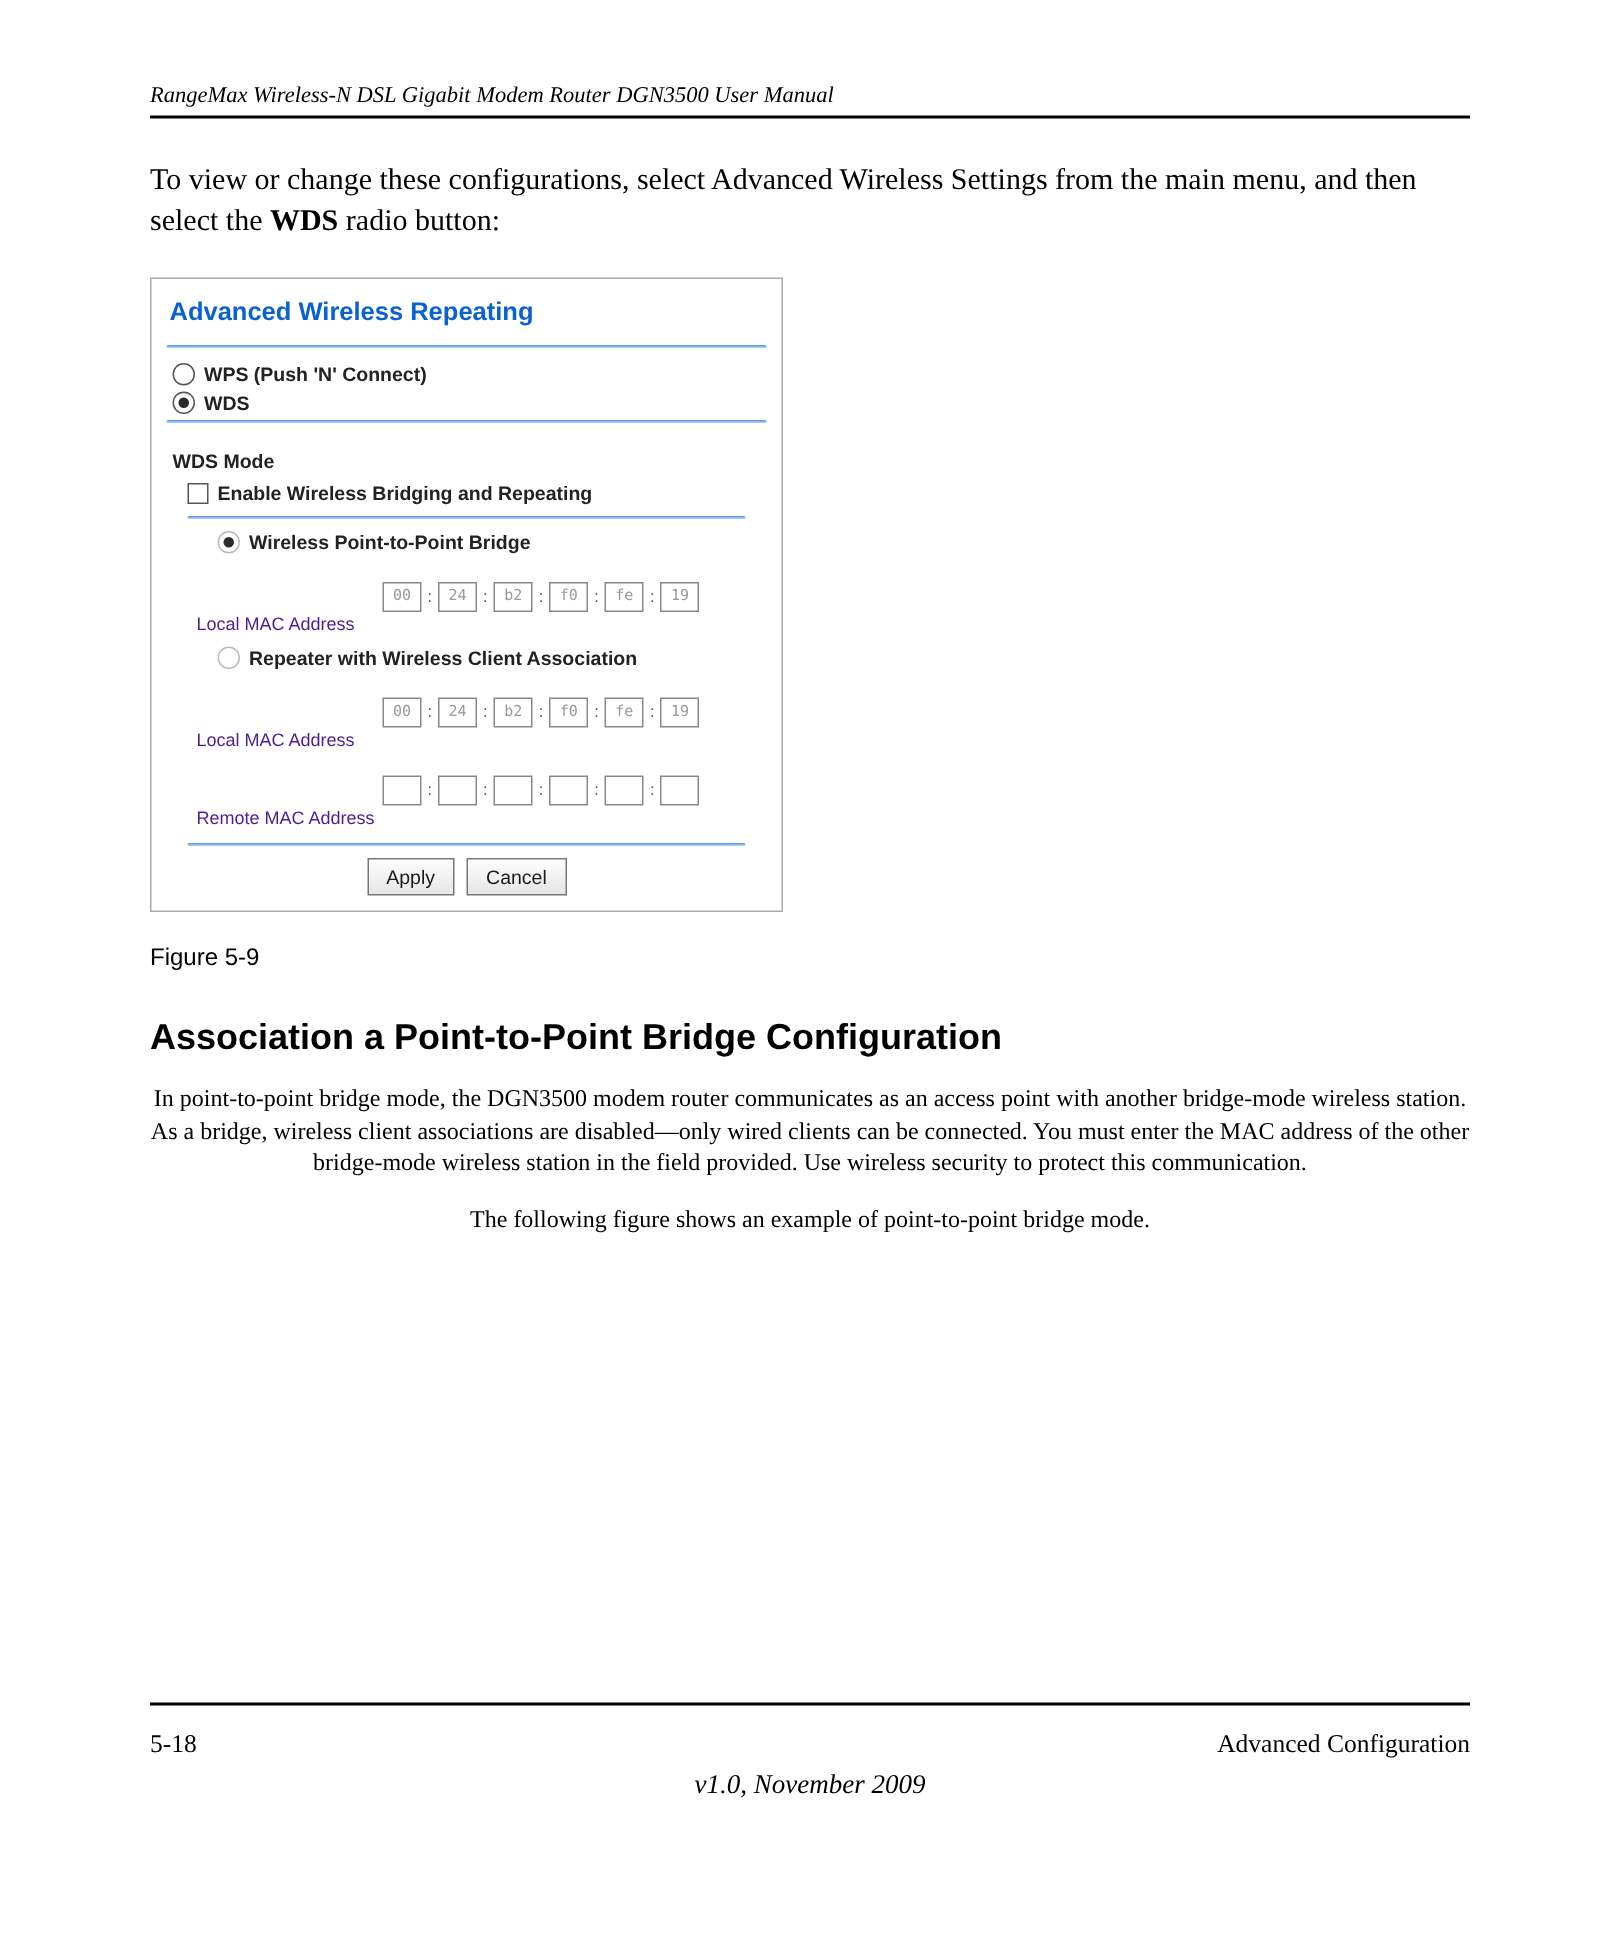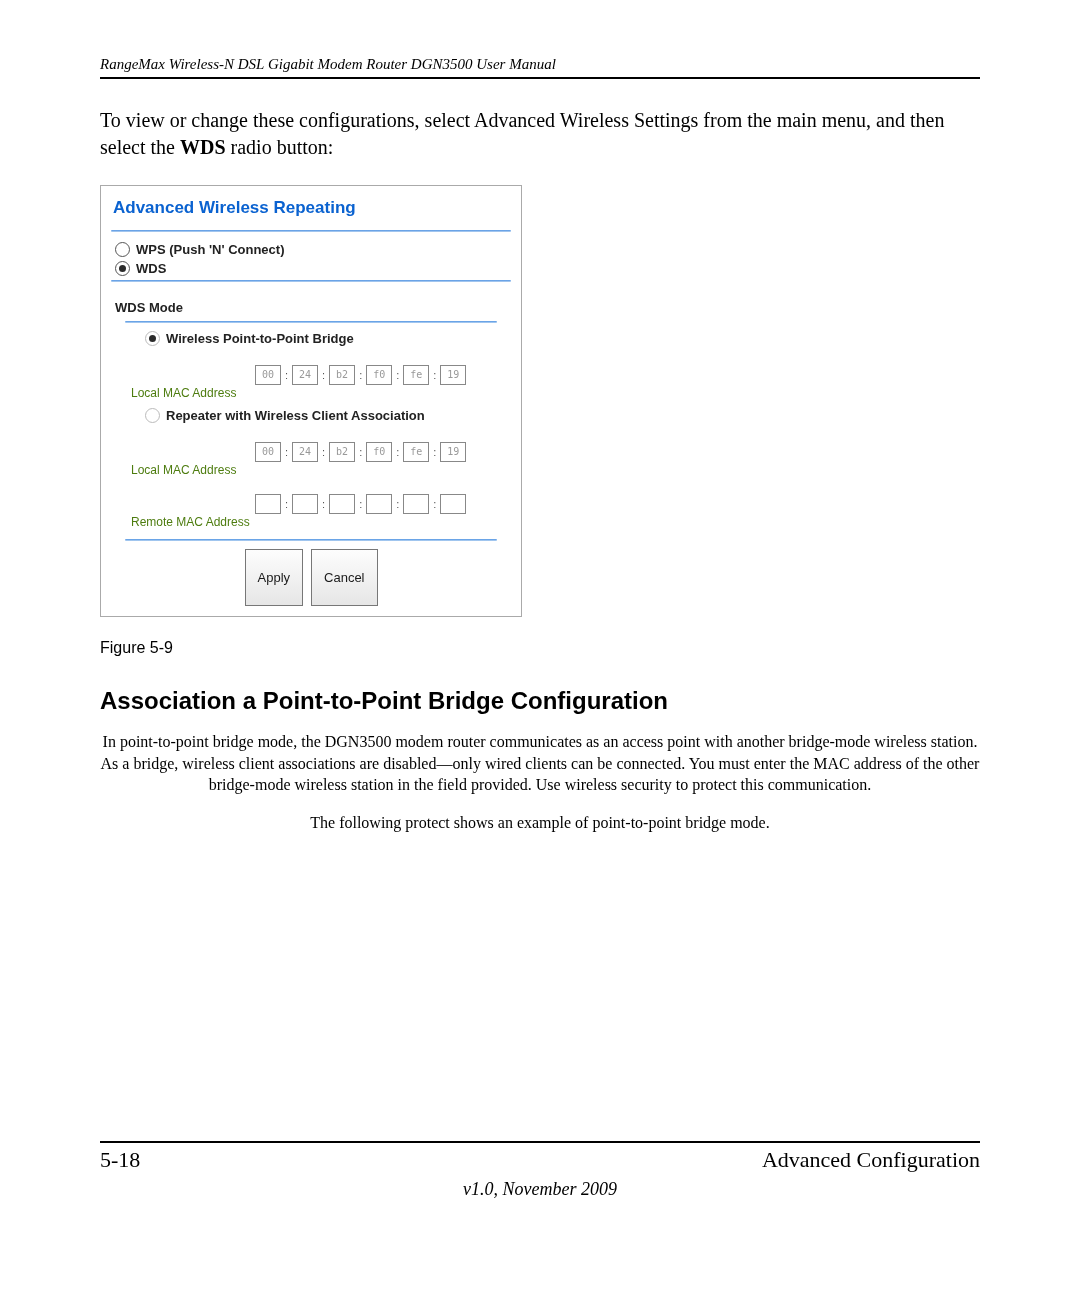--- a/index.html
+++ b/index.html
@@ -88,41 +88,41 @@
   .mode-option {
     display: flex; align-items: center; gap: 6px;
     font-weight: bold;
     margin: 8px 0 4px 30px;
   }
   .mac-row {
     display: flex; align-items: center; gap: 4px;
     margin: 2px 0 2px 16px;
     font-size: 12px;
   }
-  .mac-label { width: 120px; color: #4d7c0f; margin-top: 36px; }
+  .mac-label { width: 120px; color: #4c1d95; margin-top: 36px; }
   .mac-cell {
     width: 24px; height: 18px;
     border: 1px solid #888;
     font-family: monospace;
     font-size: 10px;
     color: #999;
     text-align: center;
     line-height: 18px;
     background: #fff;
   }
   .colon { font-size: 11px; color: #555; }
   .btn-row {
     display: flex; justify-content: center; gap: 8px;
     margin-top: 8px;
   }
   .ui-btn {
     border: 1px solid #777;
     background: linear-gradient(#fdfdfd,#e6e6e6);
     font-size: 13px;
-    padding: 20px 12px;
+    padding: 4px 12px;
     color: #1a1a1a;
   }
 
   .figure-caption {
     font-family: Arial, Helvetica, sans-serif;
     font-weight: normal;
     font-size: 16px;
     margin: 22px 0 8px 0;
   }
   .section-heading {
@@ -141,22 +141,22 @@
   
   .footer {
     position: absolute;
     left: 100px; right: 100px;
     bottom: 96px;
   }
   .footer-line {
     border-top: 2px solid #000;
     display: flex;
     justify-content: space-between;
-    font-size: 22px;
-    padding-top: 4px;
+    font-size: 17px;
+    padding-top: 16px;
   }
   .footer-version {
     text-align: center;
     font-style: italic;
     font-size: 18px;
     margin-top: 6px;
   }
 </style>
 </head>
 <body>
@@ -179,20 +179,24 @@
     <div class="radio-row">
       <span class="radio-icon-selected"></span>
       <span>WDS</span>
     </div>
 
     <div class="panel-sep"></div>
 
     <div class="wds-section">
       <div class="wds-mode-title">WDS Mode</div>
 
+      <div class="checkbox-row">
+        <span class="checkbox-icon"></span>
+        <span>Enable Wireless Bridging and Repeating</span>
+      </div>
 
       <div class="panel-sep"></div>
 
       <div class="mode-option">
         <span class="radio-icon-selected" style="border-color:#bbb"></span>
         <span>Wireless Point-to-Point Bridge</span>
       </div>
       <div class="mac-row">
         <span class="mac-label">Local MAC Address</span>
         <span class="mac-cell">00</span>
@@ -248,21 +252,21 @@
         <span class="ui-btn">Cancel</span>
       </div>
     </div>
   </div>
 
   <div class="figure-caption">Figure 5-9</div>
 
   <div class="section-heading">Association a Point-to-Point Bridge Configuration</div>
 
   <p class="body-para">In point-to-point bridge mode, the DGN3500 modem router communicates as an access point with another bridge-mode wireless station. As a bridge, wireless client associations are disabled—only wired clients can be connected. You must enter the MAC address of the other bridge-mode wireless station in the field provided. Use wireless security to protect this communication.</p>
-  <p class="body-para">The following protect shows an example of point-to-point bridge mode.</p>
+  <p class="body-para">The following figure shows an example of point-to-point bridge mode.</p>
 </div>
 
 <div class="footer">
   <div class="footer-line">
     <span>5-18</span>
     <span>Advanced Configuration</span>
   </div>
   <div class="footer-version">v1.0, November 2009</div>
 </div>
 

